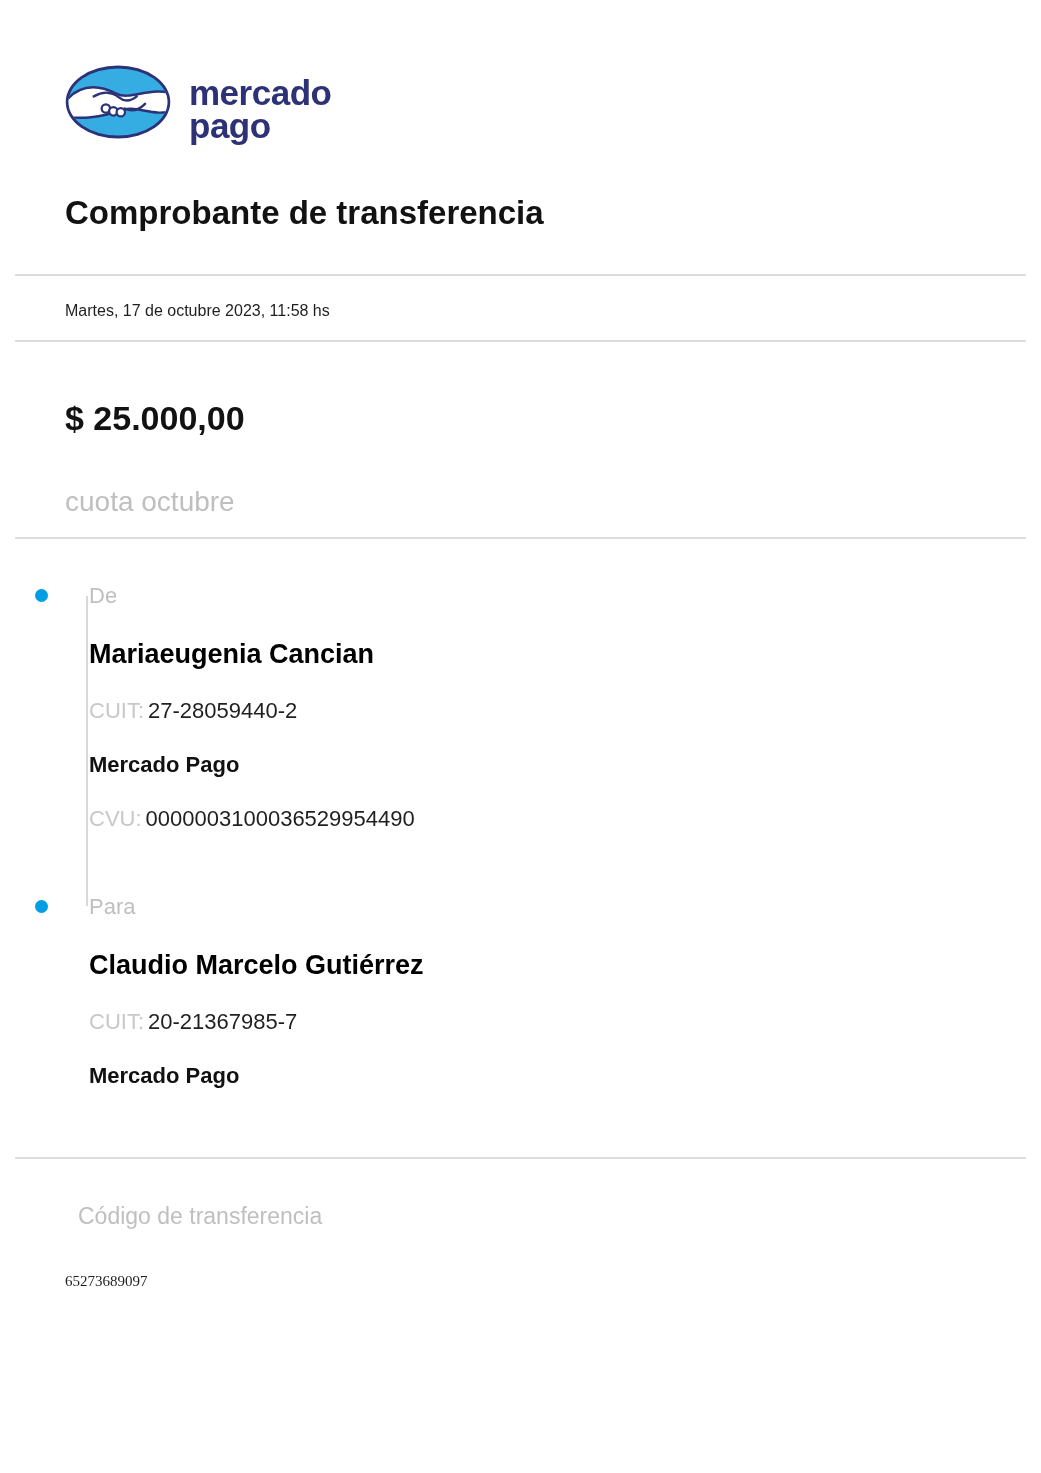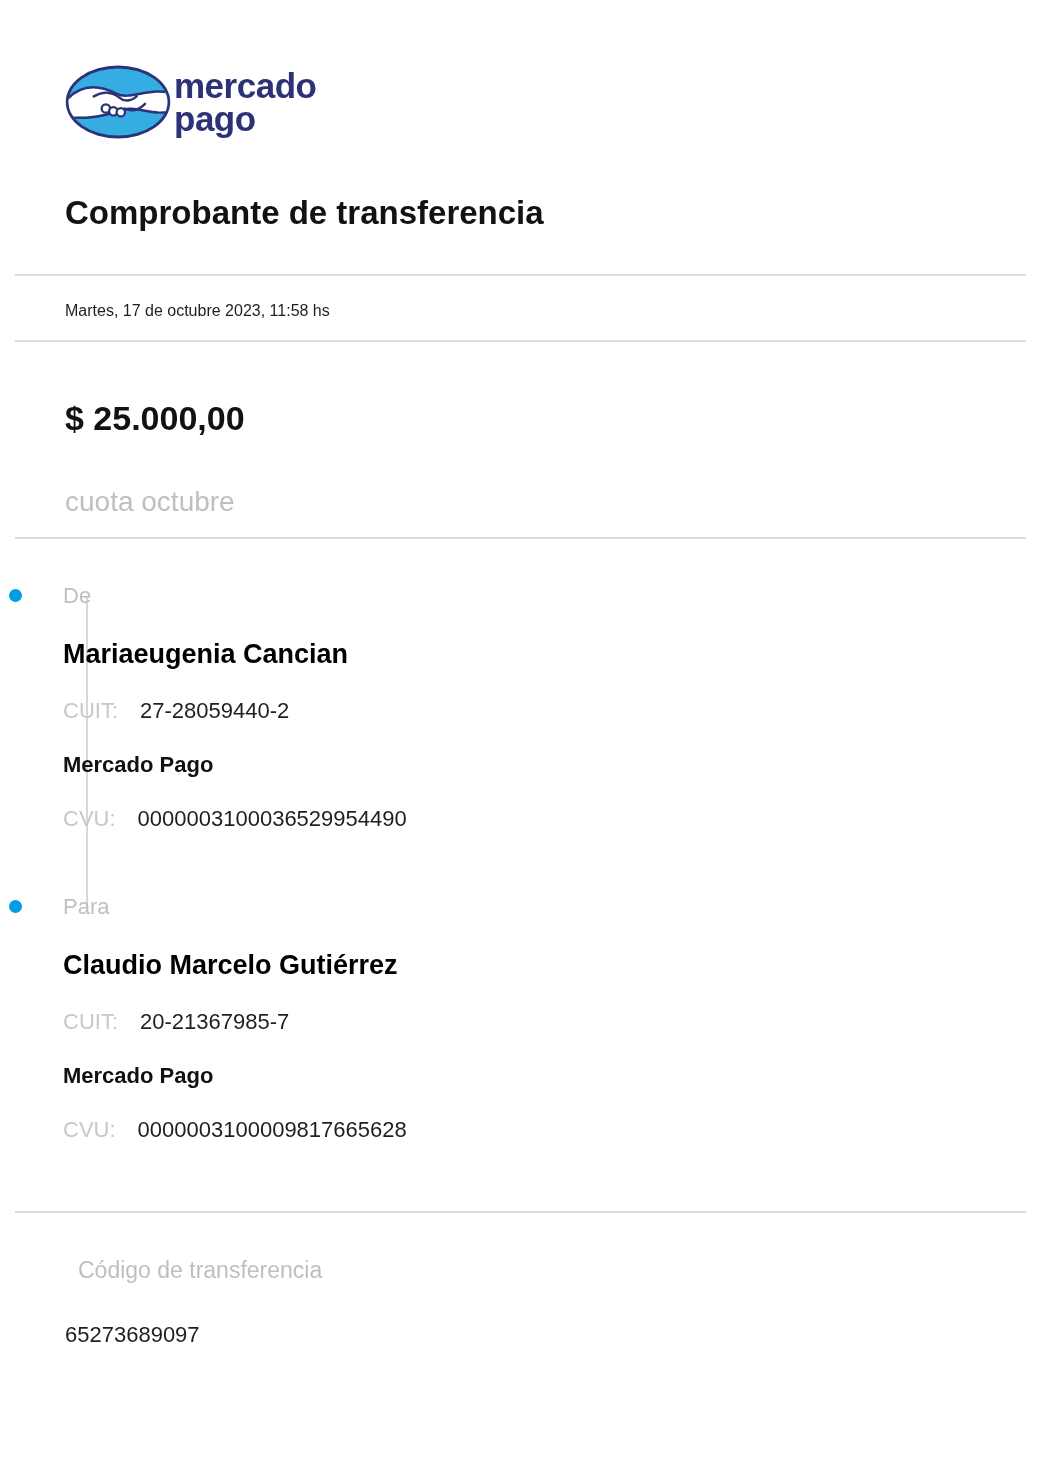--- a/index.html
+++ b/index.html
@@ -14,21 +14,21 @@
   }
   *{box-sizing:border-box;}
   html,body{margin:0;padding:0;}
   body{
     width:1041px;height:1473px;overflow:hidden;
     background:#ffffff;color:var(--text);
     font-family:"Liberation Sans", sans-serif;
     position:relative;
   }
   
-  .logo-row{display:flex;align-items:center;margin:62px 0 0 62px;}
+  .logo-row{display:flex;align-items:flex-end;gap:15px;margin:62px 0 0 62px;}
   .logo-svg{width:112px;height:80px;display:block;flex:0 0 auto;}
   .oval-ring{fill:var(--navy);}
   .oval-fill{fill:var(--light-blue);}
   .band{fill:#ffffff;stroke:var(--navy);stroke-width:2.6;}
   .hand-line{fill:none;stroke:var(--navy);stroke-width:2.6;stroke-linecap:round;}
   .knuckle{fill:#ffffff;stroke:var(--navy);stroke-width:2.4;}
   .logo-text{font-weight:700;font-size:35px;line-height:33px;color:var(--navy);letter-spacing:-0.5px;}
 
   
   .page-title{margin:52px 0 0 65px;font-size:33px;line-height:38px;font-weight:700;color:#121212;}
@@ -38,35 +38,35 @@
   .d1{margin-top:42px;}
   .d3{margin-top:22px;}
   .d4{margin-top:68px;}
 
   .date-row{margin:22px 0 16px 65px;font-size:16px;line-height:26px;color:var(--text);}
 
   .amount{margin:56px 0 0 65px;font-size:34px;line-height:40px;font-weight:700;color:#121212;}
   .desc{margin:50px 0 0 65px;font-size:28px;line-height:27px;color:var(--muted);}
 
   
-  .timeline{position:relative;margin-top:44px;padding-left:63px;}
+  .timeline{position:relative;margin-top:44px;padding-left:89px;}
   .tl-line{position:absolute;left:86px;top:13px;width:2px;height:310px;background:#d8d8d8;}
   .party{position:relative;}
   .party + .party{margin-top:62px;}
   .tl-dot{position:absolute;left:-54px;top:6px;width:13px;height:13px;border-radius:50%;background:var(--mp-blue);}
   .party-label{font-size:22px;line-height:26px;color:var(--muted);}
   .party-name{margin-top:30px;font-size:27px;line-height:31px;font-weight:700;color:#000000;}
   .kv{margin-top:28px;font-size:22px;line-height:26px;}
-  .kv .k{color:var(--muted-inline);margin-right:22px;}
+  .kv .k{color:var(--muted-inline);margin-right:4px;}
   .kv .v{color:var(--text);}
   .party-bank{margin-top:28px;font-size:22px;line-height:26px;font-weight:700;color:#111111;}
 
   
   .code-label{margin:44px 0 0 78px;font-size:23px;line-height:27px;color:var(--muted);}
-  .code-value{margin:38px 0 0 65px;font-size:22px;line-height:26px;color:var(--text);}
+  .code-value{margin:38px 0 0 65px;font-size:15px;line-height:26px;color:var(--text);font-family:Liberation Serif, serif;}
 </style>
 </head>
 <body>
 
 <header class="logo-row">
   <svg class="logo-svg" viewBox="0 0 120 84" aria-hidden="true">
     <g>
       <defs>
         <clipPath id="ovalClip">
             <ellipse cx="60" cy="42" rx="53" ry="36"></ellipse>
@@ -118,22 +118,19 @@
   </div>
 
   <div class="party">
     <span class="tl-dot"></span>
     <div class="party-label">Para</div>
     <div class="party-name">Claudio Marcelo Gutiérrez</div>
     <div class="kv">
       <span class="k">CUIT:</span><span class="v">20-21367985-7</span>
     </div>
     <div class="party-bank">Mercado Pago</div>
-    <div class="kv">
-      <span class="k">CVU:</span><span class="v">0000003100009817665628</span>
-    </div>
   </div>
 </section>
 
 <hr class="divider d4">
 
 <div class="code-label">Código de transferencia</div>
 <div class="code-value">65273689097</div>
 
 </body></html>

